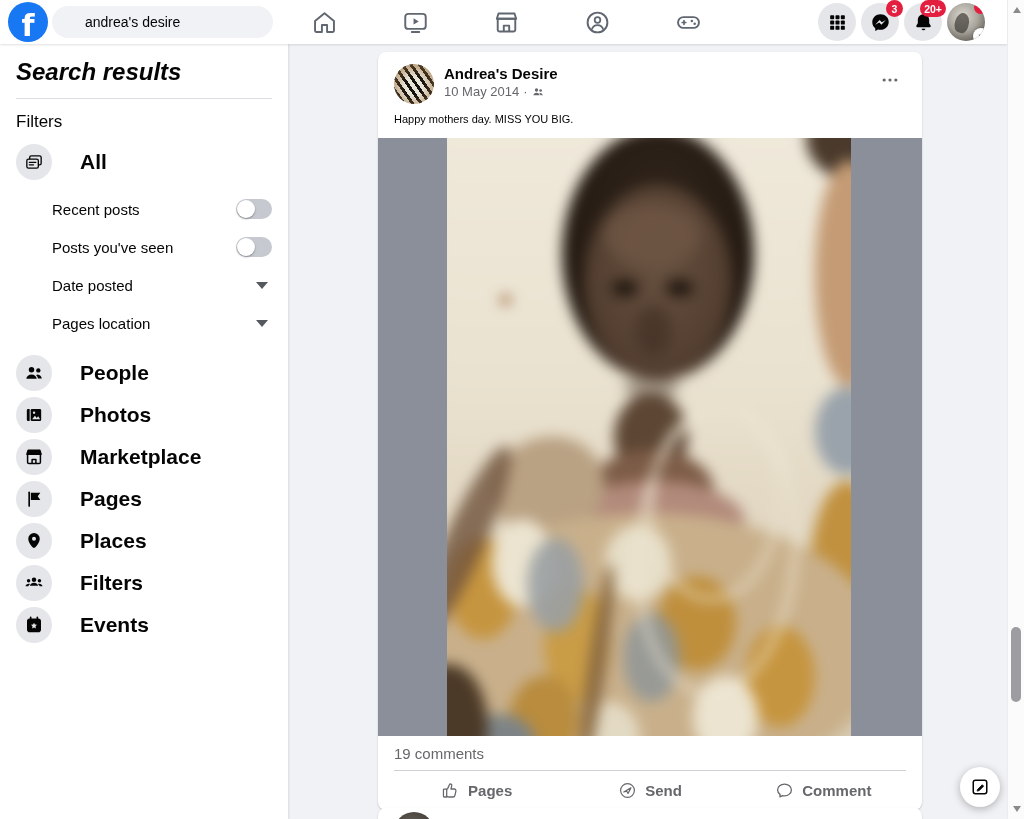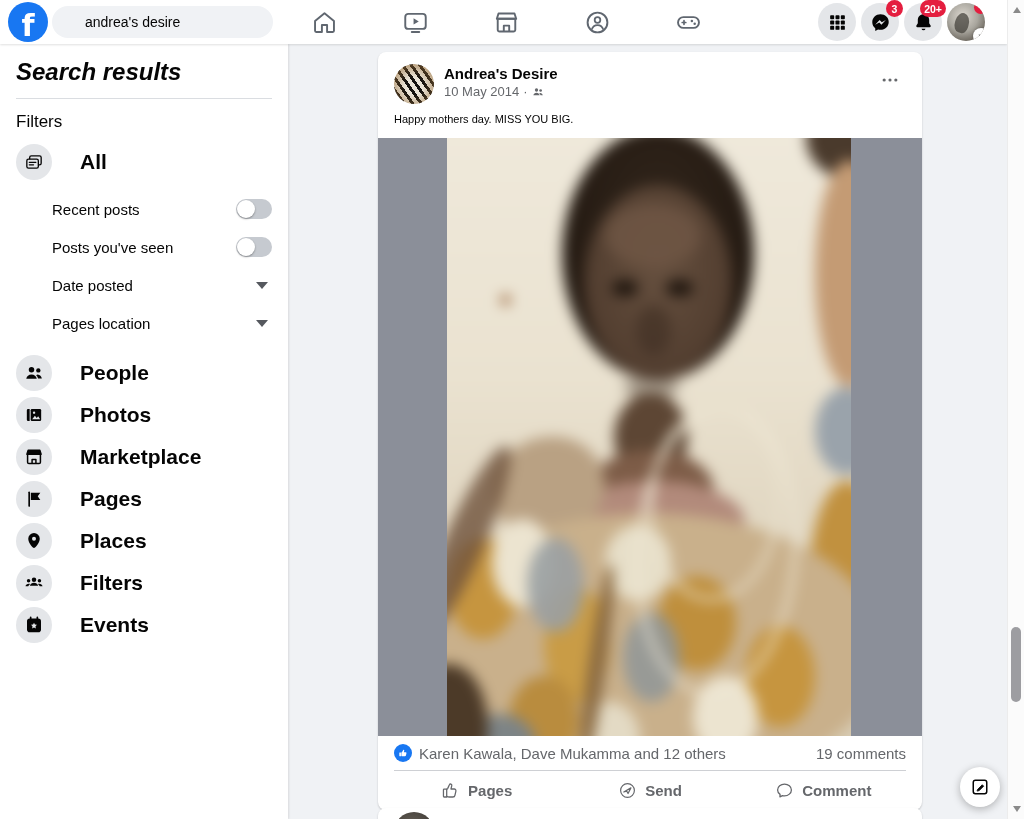--- a/index.html
+++ b/index.html
@@ -466,29 +466,20 @@
             <div class="b-armL"></div>
             <div class="b-strand"></div>
             <div class="b-speck"></div>
           <div class="b-neckl1"></div>
             <div class="b-neckl2"></div>
         </div>
       </div>
     </div>
 
     <div class="post-meta">
-      <div class="meta-left">
-        <span class="like-badge">
-            <svg viewBox="0 0 16 16" fill="#fff">
-              <path d="M2.7 7h2v6h-2a.6.6 0 0 1-.6-.6V7.6A.6.6 0 0 1 2.7 7z"></path>
-              <path d="M5.4 12.7V7.3c.5-.2.9-.6 1.1-1l1.6-2.8a1 1 0 0 1 1.9.5L9.4 6.7h2.8c.9 0 1.5.8 1.3 1.6l-.8 3.5c-.2.7-.9 1.2-1.6 1.2H7.4c-.7 0-1.4-.1-2-.3z"></path>
-            </svg>
-          </span>
-        <span>Karen Kawala, Dave Mukamma and 12 others</span>
-      </div>
       <span class="comments-count">19 comments</span>
     </div>
     <div class="post-divider"></div>
     <div class="post-actions">
 
     <div class="action-btn">
           <span class="bicon">
             <svg viewBox="0 0 24 24" fill="none" stroke="currentColor" stroke-width="1.6" stroke-linejoin="round" stroke-linecap="round">
               <path d="M3.9 10.4h3.3v9.8H3.9a.8.8 0 0 1-.8-.8v-8.2a.8.8 0 0 1 .8-.8z"></path>
               <path d="M7.2 19.4c1 .5 2.1.8 3.3.8h4.5c1.3 0 2.4-.9 2.6-2.1l1.2-5.4a2.1 2.1 0 0 0-2.1-2.6h-4.1l1-4.2a1.6 1.6 0 0 0-3-1.1L8.5 9.3c-.3.5-.8.9-1.3 1.1"></path>

